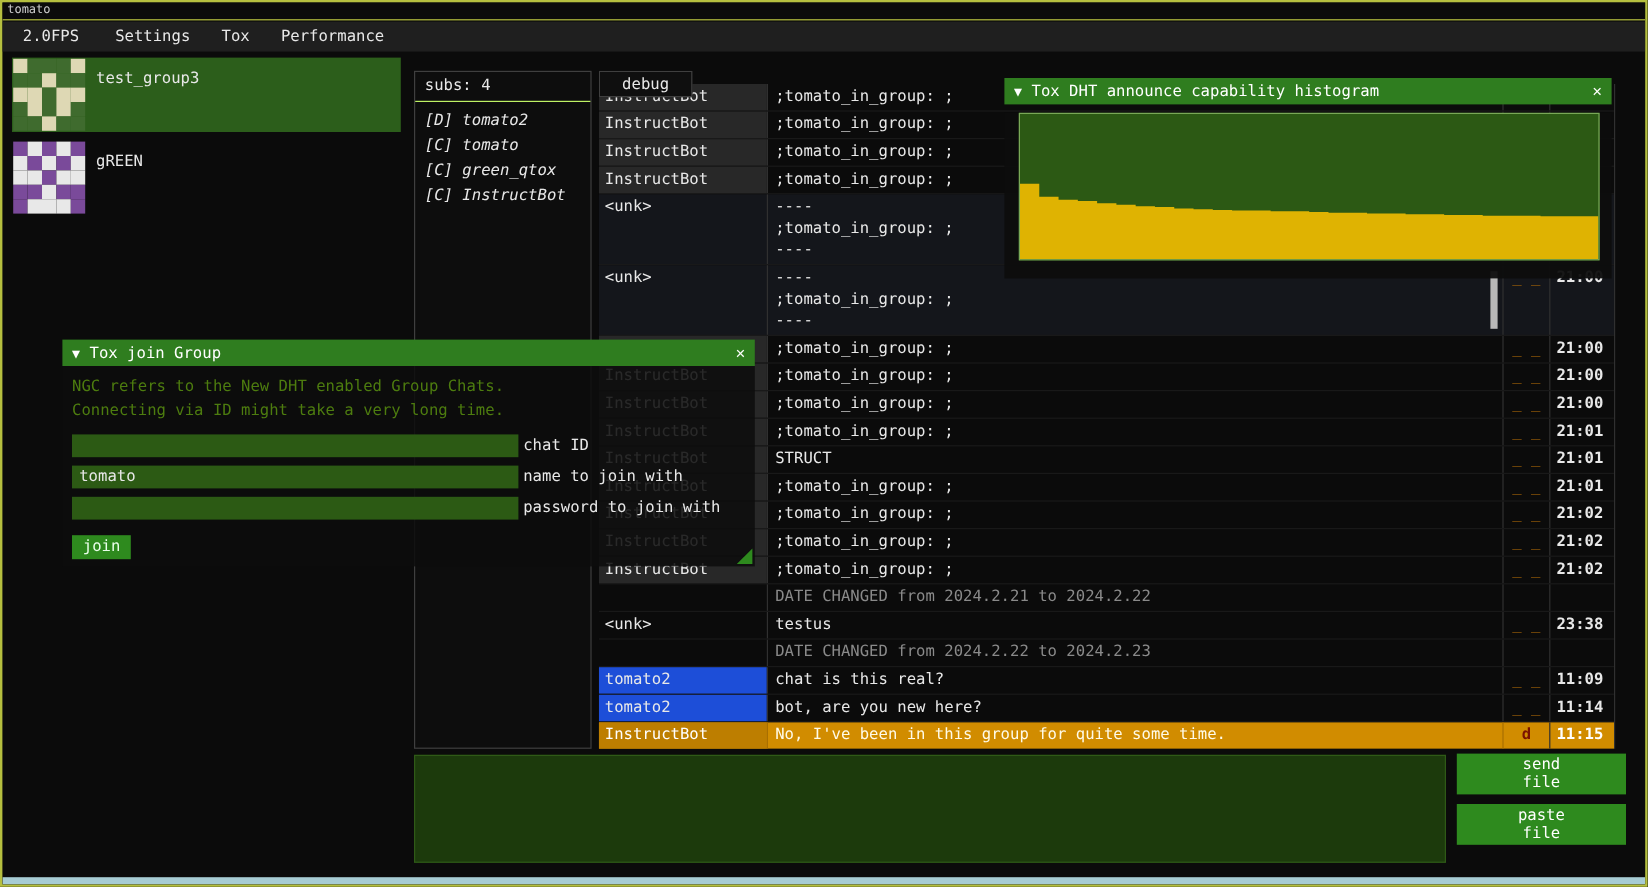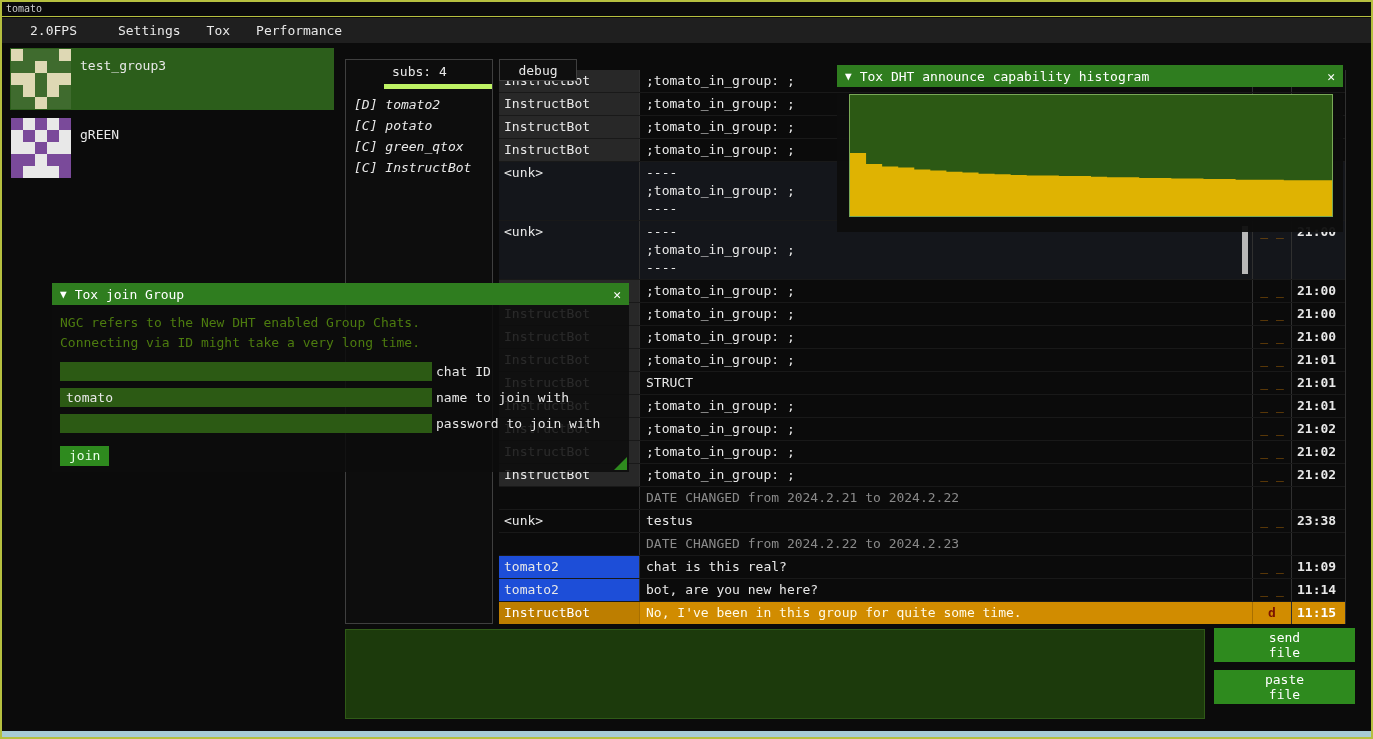--- a/index.html
+++ b/index.html
@@ -6,35 +6,35 @@
   body { background:#000; }
   .app {
     position:relative; width:1373px; height:739px;
     background:#0b0b0b; border:2px solid #b5bf3f; overflow:hidden;
     font-family:"DejaVu Sans Mono", monospace; color:#e8e8e8; font-size:13px;
   }
   .titlebar { position:absolute; left:0; top:0; width:100%; height:15px;
     font-size:10px; color:#cfcfcf; padding:1px 4px; border-bottom:1px solid #b5bf3f; background:#0b0b0b; }
   .menubar { position:absolute; left:0; top:16px; width:100%; height:25px;
     background:#1f1f1f; display:flex; align-items:center; }
-  .menubar .fps { padding:0 28px; }
+  .menubar .fps { padding:0 17px; }
   .menubar .menu-item { padding:0 13px; cursor:default; }
 
   
   .group-list { position:absolute; left:8px; top:46px; width:324px; display:flex; flex-direction:column; gap:7px; }
   .group-row { display:flex; gap:9px; height:62px; padding:1px; }
   .group-row.selected { background:#2c5e1b; }
   .avatar { width:60px; height:60px; flex:0 0 60px; }
   .avatar-grid { width:100%; height:100%; display:grid; grid-template-columns:repeat(5,1fr); grid-template-rows:repeat(5,1fr); }
   .group-label { padding-top:9px; }
 
   
   .subs-panel { position:absolute; left:343px; top:57px; width:148px; height:565px;
     border:1px solid #3f3f3f; background:#0d0d0d; }
-  .subs-header { padding:4px 8px 5px 8px; border-bottom:5px solid #bef264;margin-left:38px; }
+  .subs-header { padding:4px 8px 5px 8px; border-bottom:1px solid #bef264; }
   .member-list { padding-top:5px; }
   .member-row { padding:1px 8px; line-height:19px;font-style:italic; }
 
   
   .chat { position:absolute; left:497px; top:57px; width:848px; height:565px; overflow:hidden; }
   .debug-tab { position:absolute; left:0; top:0; width:78px; height:22px; z-index:2;
     border:1px solid #3f3f3f; background:#0f0f0f; display:flex; align-items:center; justify-content:center; }
   .chat-rows { position:absolute; left:0; top:11px; width:847px; border-right:1px solid #303030; z-index:1; }
   .chat-row { display:flex; border-bottom:1px solid #191919; min-height:23px; }
   .cell-name { width:140px; flex:0 0 140px; padding:2px 5px; line-height:18px; }
@@ -167,21 +167,21 @@
           </div>
         </div>
         <div class="group-label">gREEN</div>
       </div>
     </div>
 
   <div class="subs-panel">
     <div class="subs-header">subs: 4</div>
     <div class="member-list">
         <div class="member-row">[D] tomato2</div>
-        <div class="member-row">[C] potato</div>
+        <div class="member-row">[C] tomato</div>
         <div class="member-row">[C] green_qtox</div>
         <div class="member-row">[C] InstructBot</div>
       </div>
   </div>
 
   <div class="chat">
     <div class="chat-rows">
         <div class="chat-row msg-row style-bot">
           <div class="cell-name">InstructBot</div>
           <div class="cell-msg">;tomato_in_group: ;</div>

